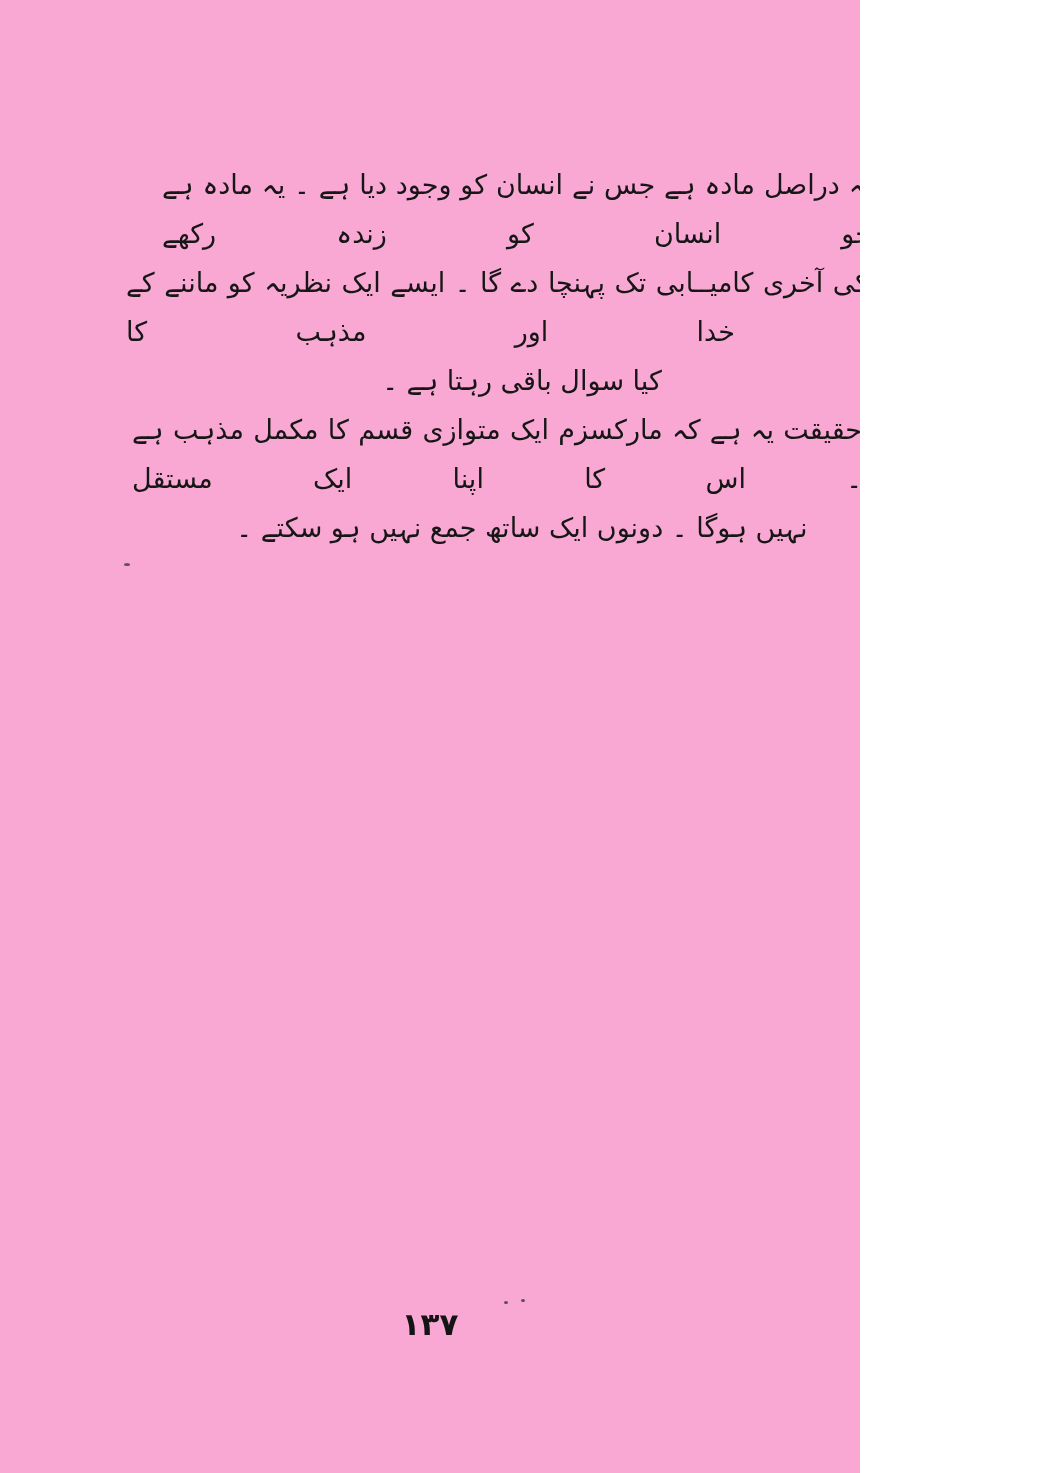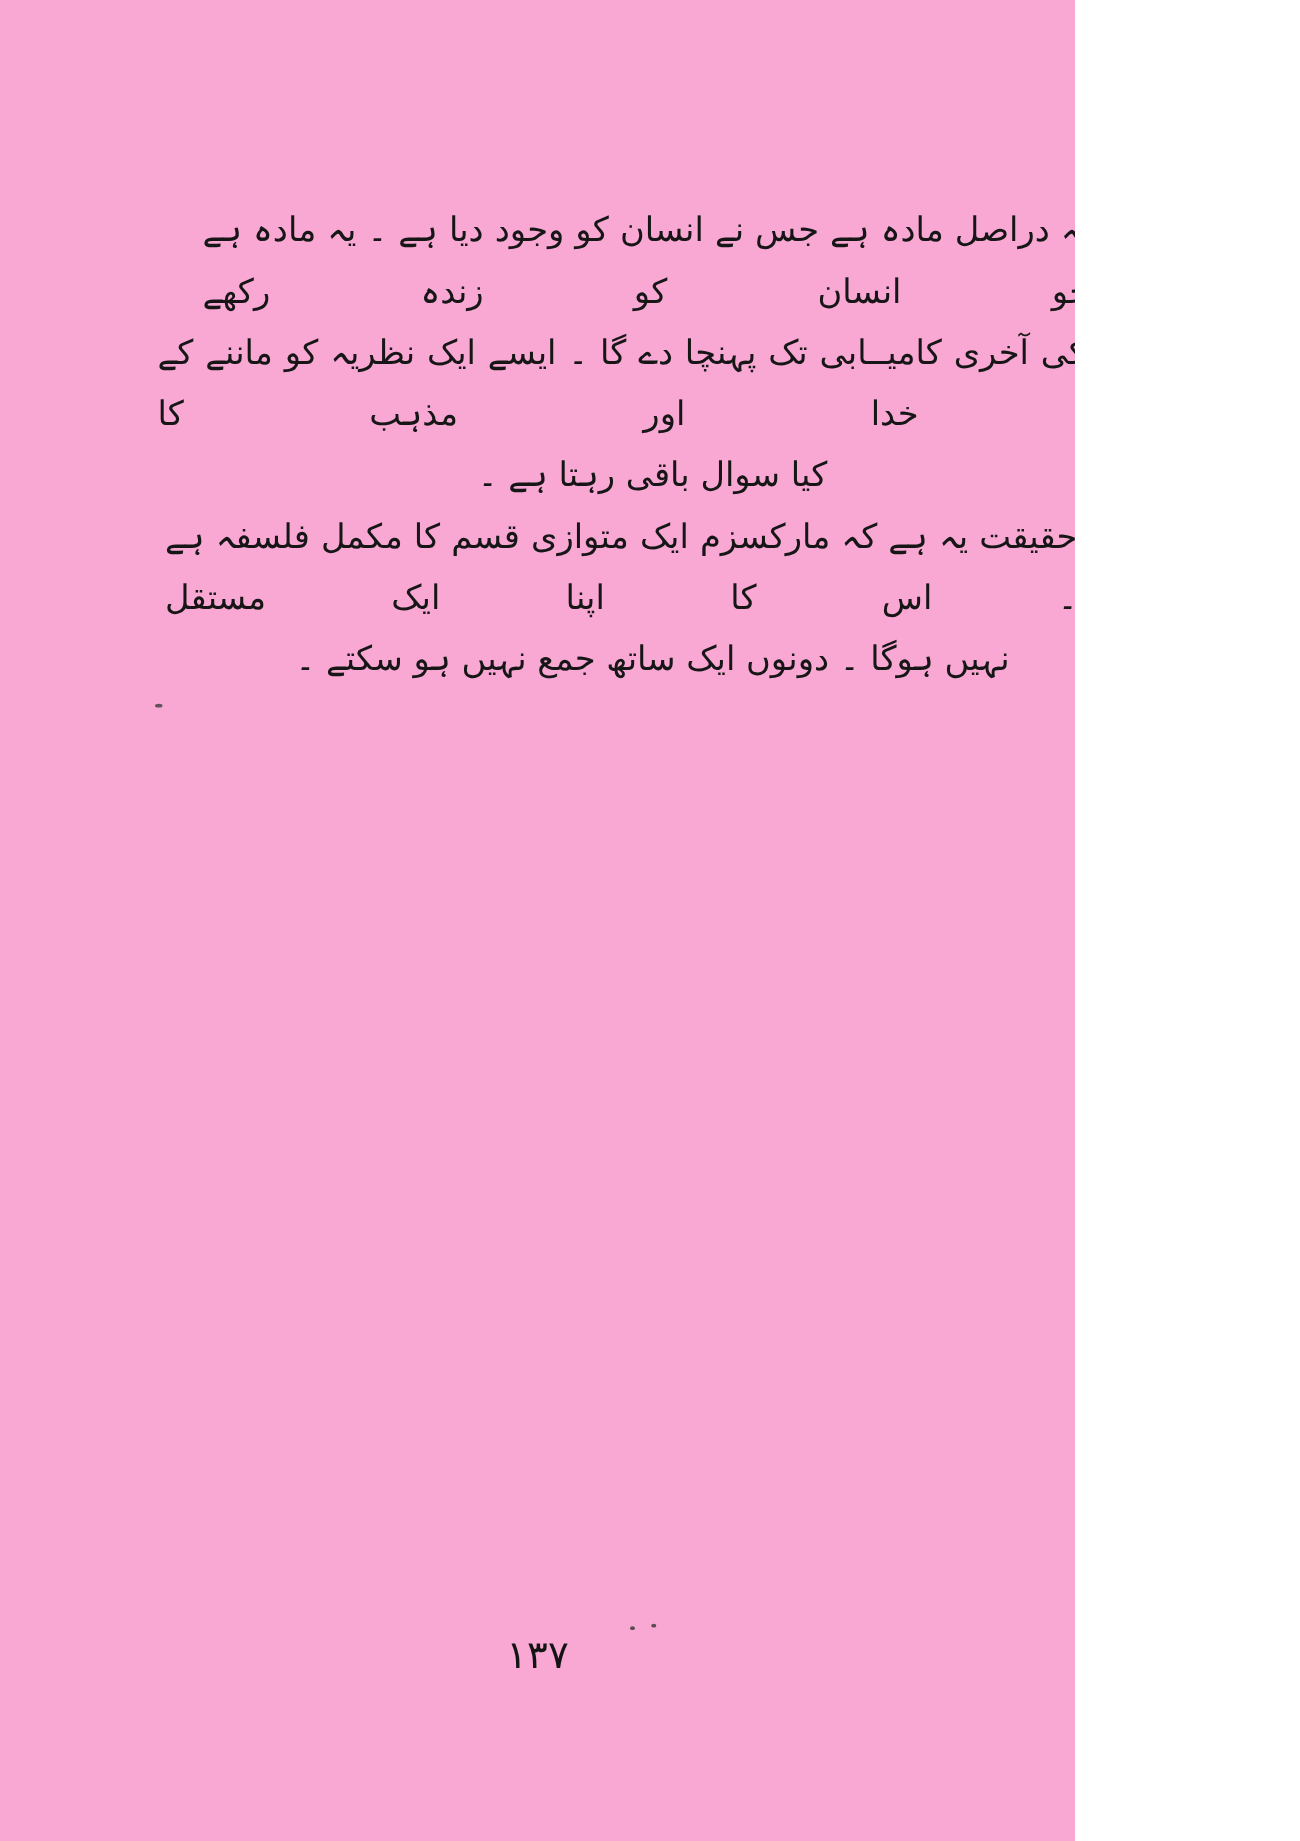--- a/index.html
+++ b/index.html
@@ -47,21 +47,21 @@
     text-align: center;
   }
   .page-number {
     position: absolute;
     top: 1306px;
     left: 0;
     width: 100%;
     text-align: center;
     direction: rtl;
     font-size: 31px;
-    font-weight: normal;
+    font-weight: bold;
     color: #141414;
   }
   
   .speck {
     position: absolute;
     background: #3d3d3d;
     border-radius: 50%;
   }
   .speck-1 { left: 124px; top: 563px; width: 6px; height: 3px; opacity: .8; }
   .speck-2 { left: 504px; top: 1301px; width: 4px; height: 3px; opacity: .85; }
@@ -71,21 +71,21 @@
 <body>
 
 <div class="page">
 
   <div class="text-block">
 
     <div class="line full first-1">یہ دراصل مادہ ہے جس نے انسان کو وجود دیا ہے ۔ یہ مادہ ہے جو انسان کو زندہ رکھے</div>
     <div class="line full">اس کی آخری کامیــابی تک پہنچا دے گا ۔ ایسے ایک نظریہ کو ماننے کے بعد خدا اور مذہب کا</div>
     <div class="line short">کیا سوال باقی رہتا ہے ۔</div>
 
-    <div class="line full first-2">حقیقت یہ ہے کہ مارکسزم ایک متوازی قسم کا مکمل فلسفہ ہے ۔ اس کا اپنا ایک مستقل</div>
+    <div class="line full first-2">حقیقت یہ ہے کہ مارکسزم ایک متوازی قسم کا مکمل مذہب ہے ۔ اس کا اپنا ایک مستقل</div>
     <div class="line short">نہیں ہوگا ۔ دونوں ایک ساتھ جمع نہیں ہو سکتے ۔</div>
 
   </div>
 
   <div class="speck speck-1"></div>
   <div class="speck speck-2"></div>
   <div class="speck speck-3"></div>
 
   <div class="page-number">۱۳۷</div>
 

